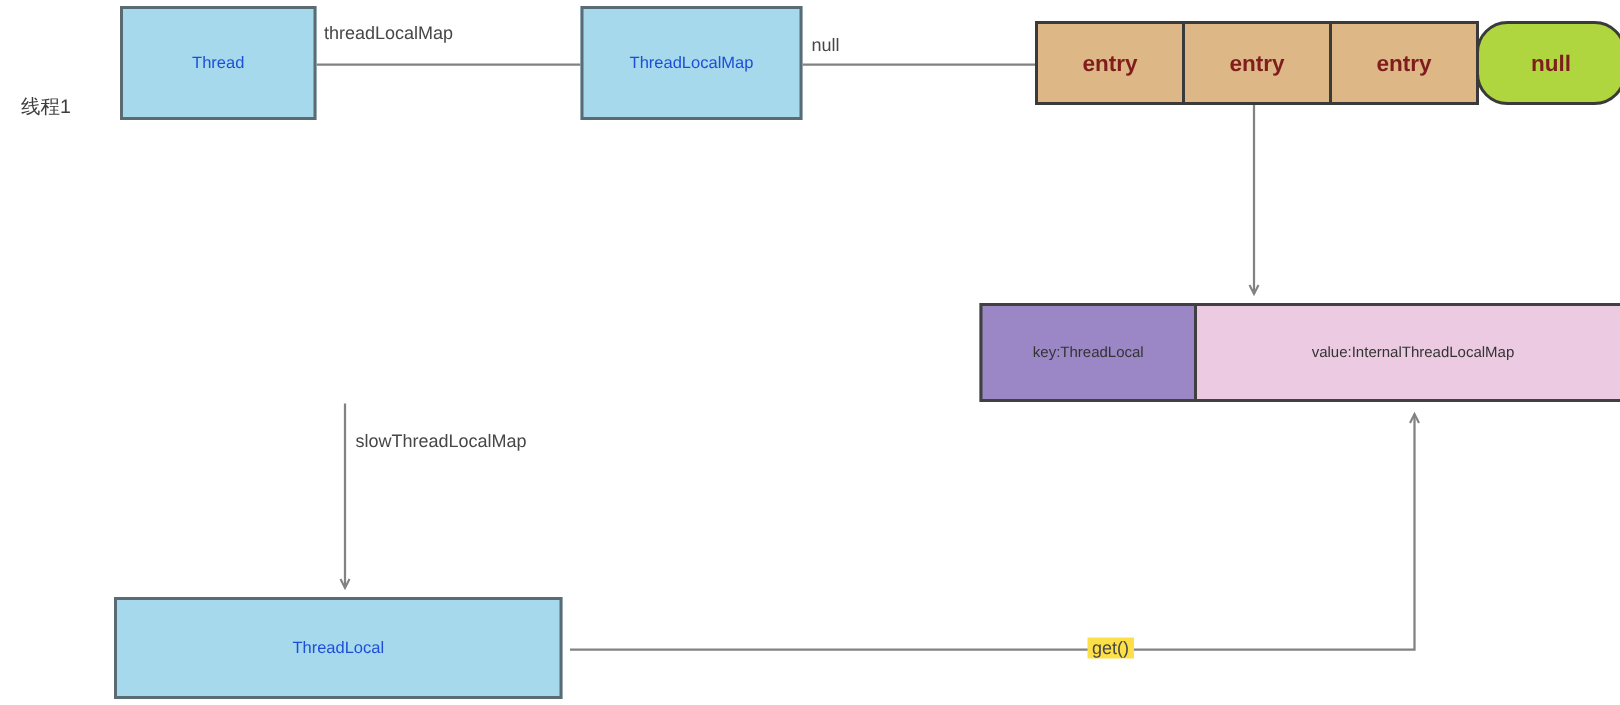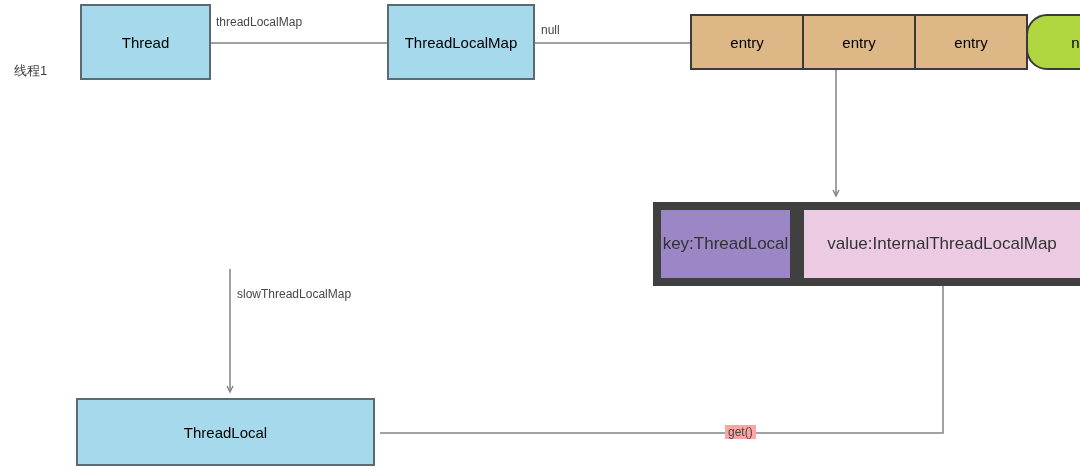--- a/index.html
+++ b/index.html
@@ -14,62 +14,63 @@
   #wires { position: absolute; left: 0; top: 0; width: 1080px; height: 470px; }
 
   .node {
     position: absolute;
     box-sizing: border-box;
     background: #a6d9ec;
     border: 2px solid #5b6b74;
     display: flex;
     align-items: center;
     justify-content: center;
-    color: #000000;
-    font-size: 15px;
+    color: #1d4ed8;
+    font-size: 11px;
     text-align: center;
   }
 
   .cellrow { position: absolute; display: flex; }
   .cell {
     box-sizing: border-box;
     height: 56px;
-    width: 114px;
+    width: 100px;
     background: #deb787;
     border: 2px solid #3a3a3a;
     display: flex;
     align-items: center;
     justify-content: center;
-    color: #000000;
+    color: #7f1d1d;
     font-size: 15px;
+    font-weight: bold;
   }
   .cell + .cell { margin-left: -2px; }
   .cell.null { background: #b0d63f; border-radius: 21px; }
 
   .kvrow { position: absolute; display: flex; }
   .kv {
     box-sizing: border-box;
-    height: 84px;
-    border: 8px solid #404040;
+    height: 66px;
+    border: 2px solid #404040;
     display: flex;
     align-items: center;
     justify-content: center;
     color: #333333;
-    font-size: 17px;
+    font-size: 10px;
   }
   .kv.key { width: 145px; background: #9b87c6; }
   .kv.value { width: 292px; background: #eccbe2; margin-left: -2px; }
 
   .edge-label {
     position: absolute;
     color: #474747;
     font-size: 12px;
     white-space: nowrap;
   }
-  .edge-label.onwire { background: #fca5a5; padding: 0 3px; }
+  .edge-label.onwire { background: #fde047; padding: 0 3px; }
   .side-label {
     position: absolute;
     color: #3d3d3d;
     font-size: 13px;
     white-space: nowrap;
     margin-top: 28px;
   }
 </style>
 </head>
 <body>

